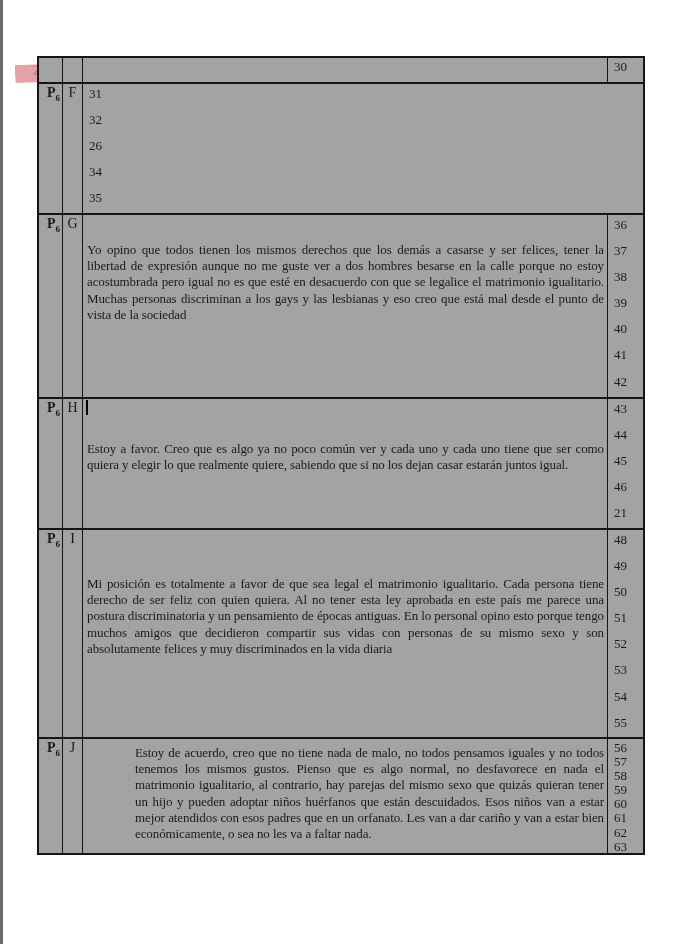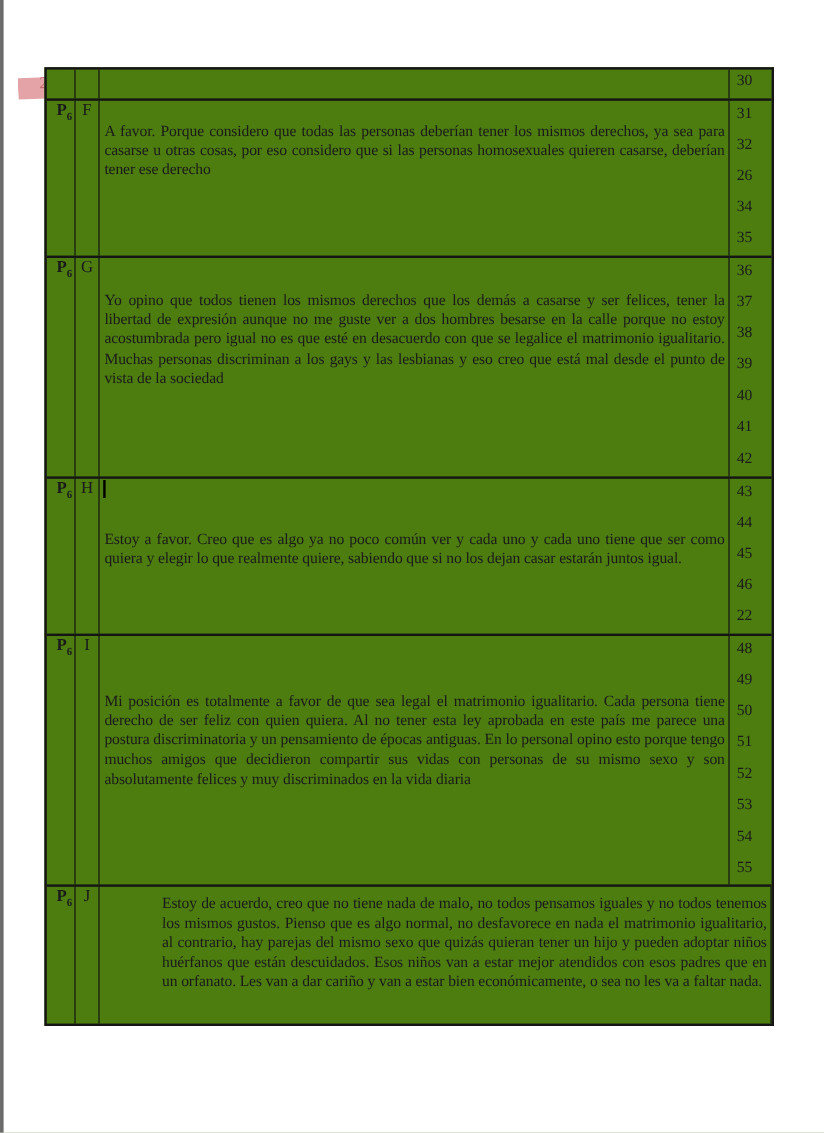--- a/index.html
+++ b/index.html
@@ -14,21 +14,21 @@
   .page-edge-strip {
     position: absolute; left: 0; top: 0;
     width: 3px; height: 944px;
     background: #6b6b6b;
   }
   
   .doc-table {
     position: absolute; left: 37px; top: 56px;
     width: 608px; height: 799px;
     border: 2px solid #151515;
-    background: #4d7c0f;
+    background: #a3a3a3;
   }
   .t-row { display: flex; border-bottom: 2px solid #151515; }
   .t-row:last-child { border-bottom: none; }
   .r0 { height: 26px; }
   .r1 { height: 131px; }
   .r2 { height: 184px; }
   .r3 { height: 131px; }
   .r4 { height: 209px; }
   .r5 { height: 114px; }
   .cell { height: 100%; overflow: hidden; }
@@ -103,23 +103,20 @@
       <div class="para"></div>
     </div>
     <div class="cell cell-num">
         <div class="ln">30</div>
       </div>
   </div>
 
   <div class="t-row r1">
     <div class="cell cell-p"><span>P</span><sub>6</sub></div>
     <div class="cell cell-letter">F</div>
-    <div class="cell cell-text">
-      <div class="para">A favor. Porque considero que todas las personas deberían tener los mismos derechos, ya sea para casarse u otras cosas, por eso considero que si las personas homosexuales quieren casarse, deberían tener ese derecho</div>
-    </div>
     <div class="cell cell-num">
         <div class="ln">31</div>
         <div class="ln">32</div>
         <div class="ln">26</div>
         <div class="ln">34</div>
         <div class="ln">35</div>
       </div>
   </div>
 
   <div class="t-row r2">
@@ -144,21 +141,21 @@
     <div class="cell cell-letter">H</div>
     <div class="cell cell-text">
       <div class="text-cursor"></div>
       <div class="para">Estoy a favor. Creo que es algo ya no poco común ver y cada uno y cada uno tiene que ser como quiera y elegir lo que realmente quiere, sabiendo que si no los dejan casar estarán juntos igual.</div>
     </div>
     <div class="cell cell-num">
         <div class="ln">43</div>
         <div class="ln">44</div>
         <div class="ln">45</div>
         <div class="ln">46</div>
-        <div class="ln">22</div>
+        <div class="ln">21</div>
       </div>
   </div>
 
   <div class="t-row r4">
     <div class="cell cell-p"><span>P</span><sub>6</sub></div>
     <div class="cell cell-letter">I</div>
     <div class="cell cell-text">
       <div class="para">Mi posición es totalmente a favor de que sea legal el matrimonio igualitario. Cada persona tiene derecho de ser feliz con quien quiera. Al no tener esta ley aprobada en este país me parece una postura discriminatoria y un pensamiento de épocas antiguas. En lo personal opino esto porque tengo muchos amigos que decidieron compartir sus vidas con personas de su mismo sexo y son absolutamente felices y muy discriminados en la vida diaria</div>
     </div>
     <div class="cell cell-num">
@@ -172,15 +169,25 @@
         <div class="ln">55</div>
       </div>
   </div>
 
   <div class="t-row r5">
     <div class="cell cell-p"><span>P</span><sub>6</sub></div>
     <div class="cell cell-letter">J</div>
     <div class="cell cell-text">
       <div class="para">Estoy de acuerdo, creo que no tiene nada de malo, no todos pensamos iguales y no todos tenemos los mismos gustos. Pienso que es algo normal, no desfavorece en nada el matrimonio igualitario, al contrario, hay parejas del mismo sexo que quizás quieran tener un hijo y pueden adoptar niños huérfanos que están descuidados. Esos niños van a estar mejor atendidos con esos padres que en un orfanato. Les van a dar cariño y van a estar bien económicamente, o sea no les va a faltar nada.</div>
     </div>
+    <div class="cell cell-num">
+        <div class="ln">56</div>
+        <div class="ln">57</div>
+        <div class="ln">58</div>
+        <div class="ln">59</div>
+        <div class="ln">60</div>
+        <div class="ln">61</div>
+        <div class="ln">62</div>
+        <div class="ln">63</div>
+      </div>
   </div>
 
 </div>
 
 </body></html>

